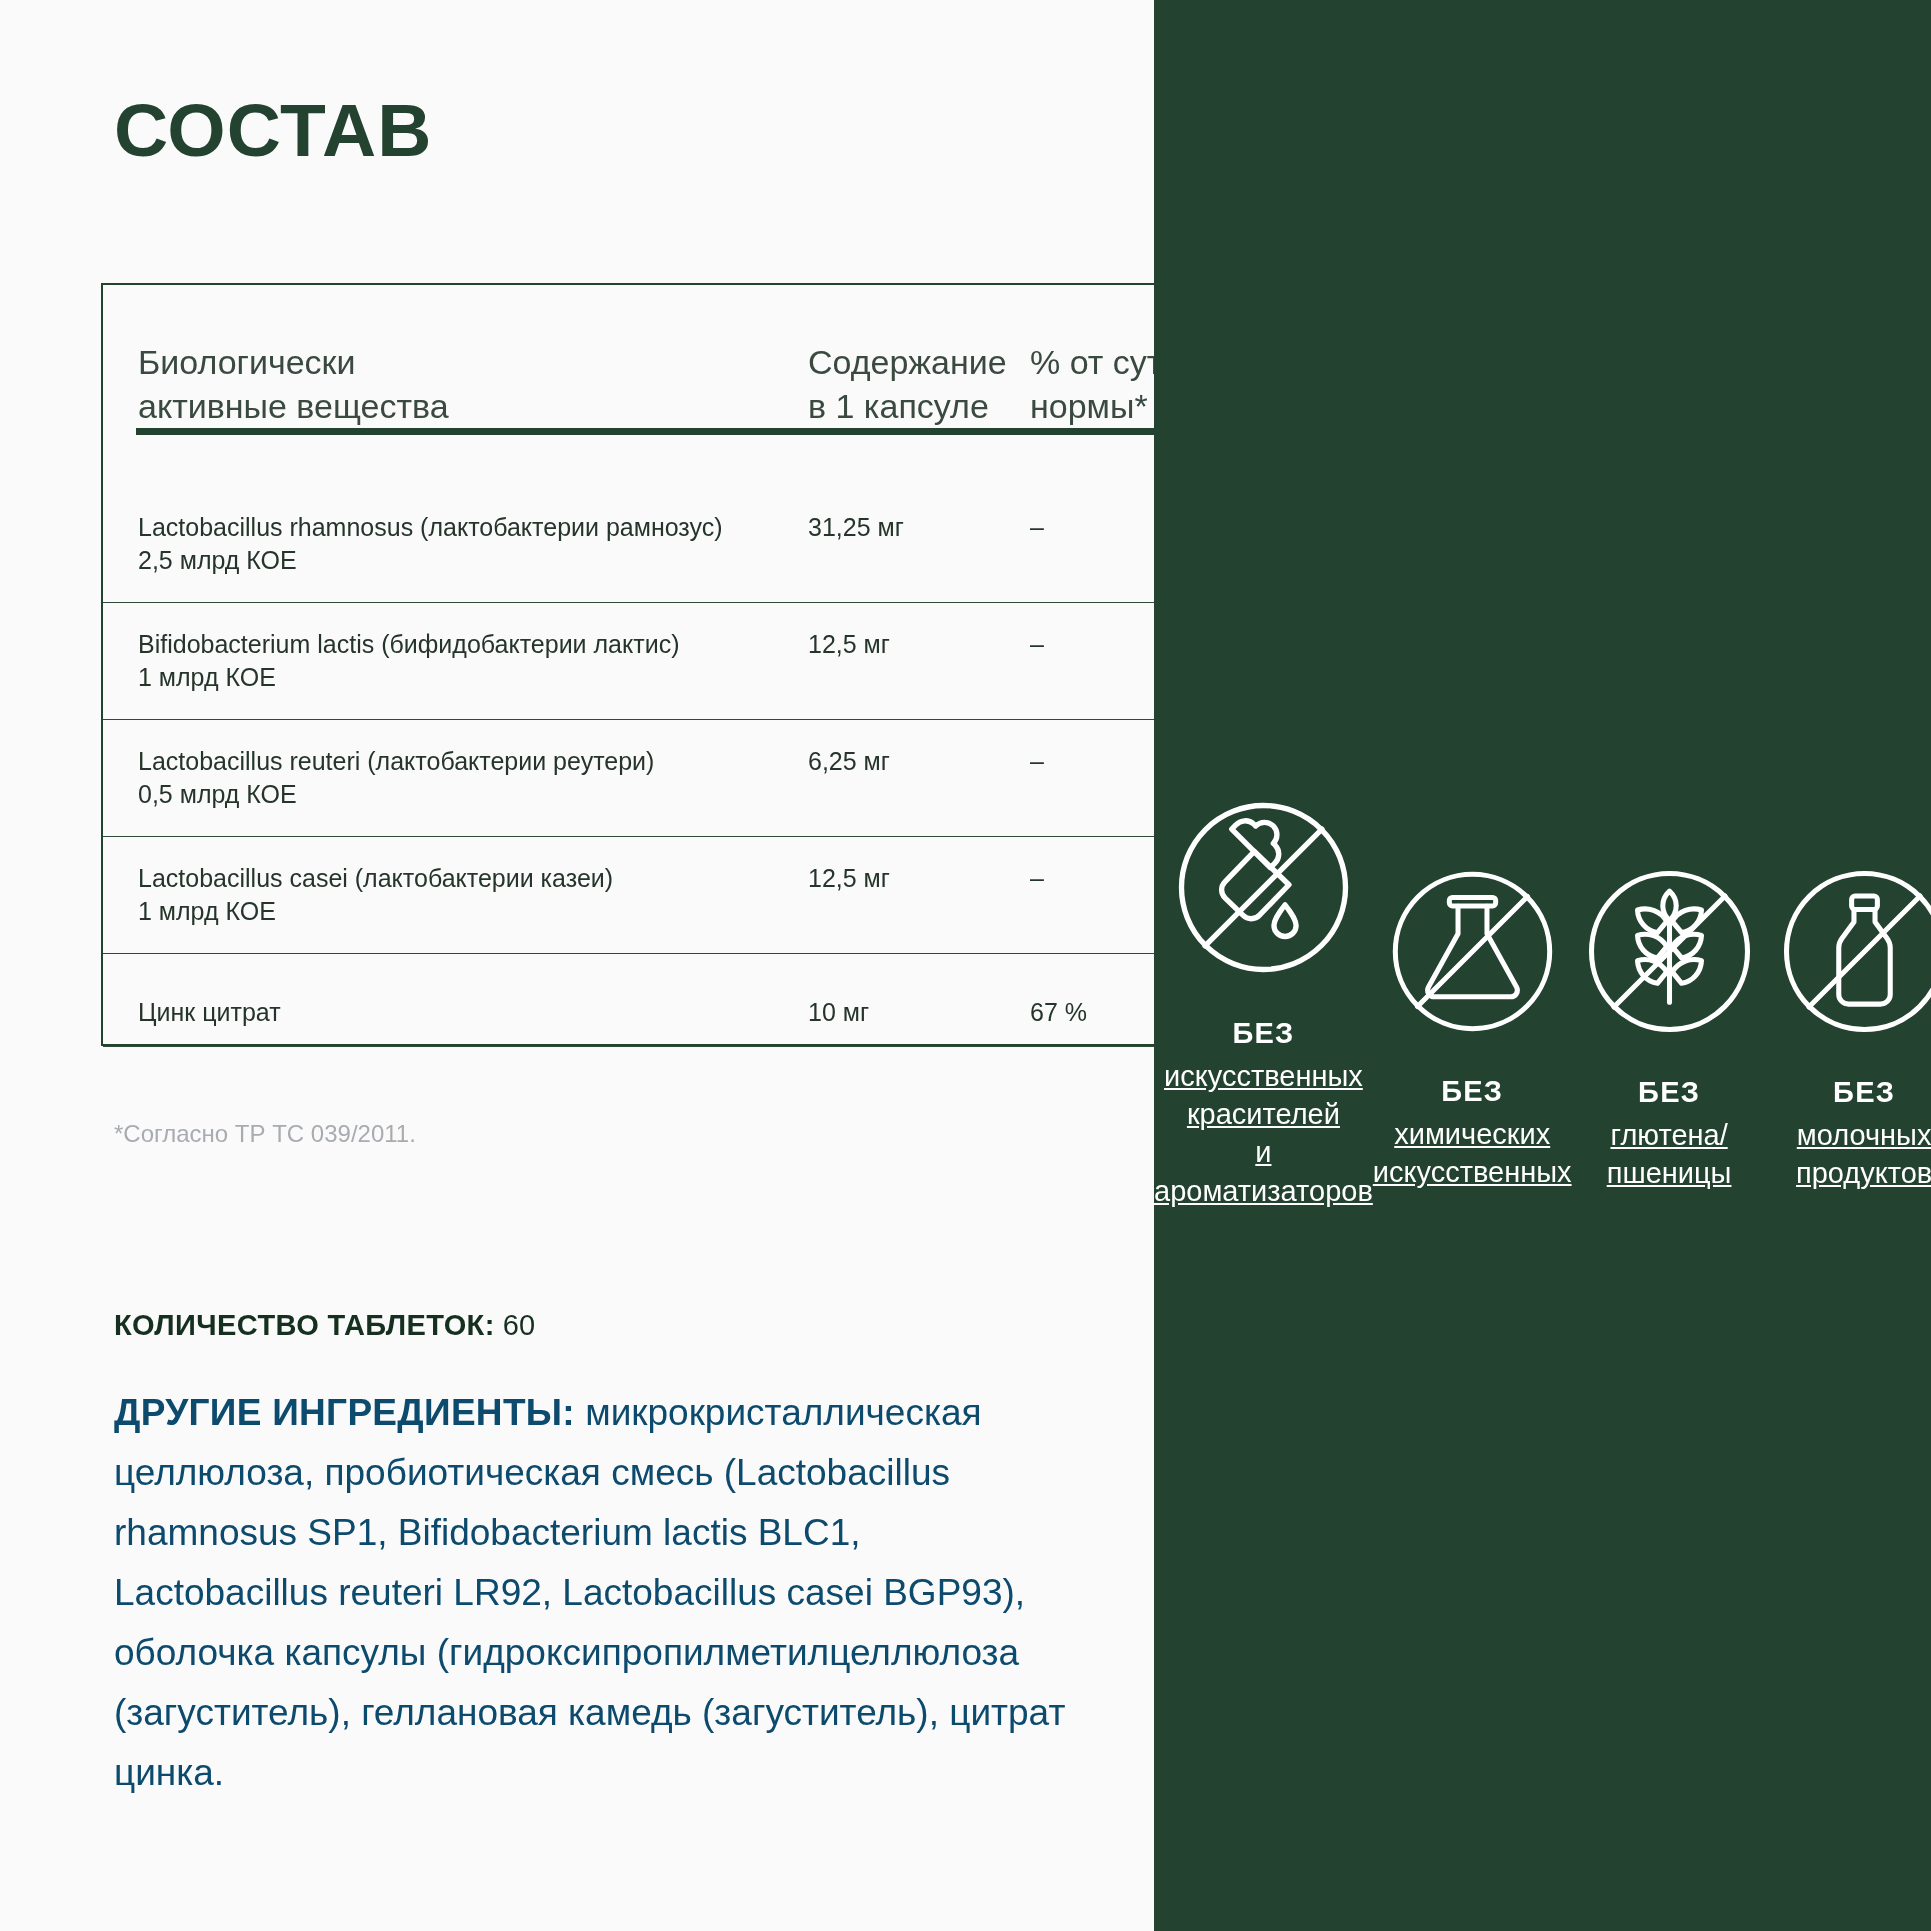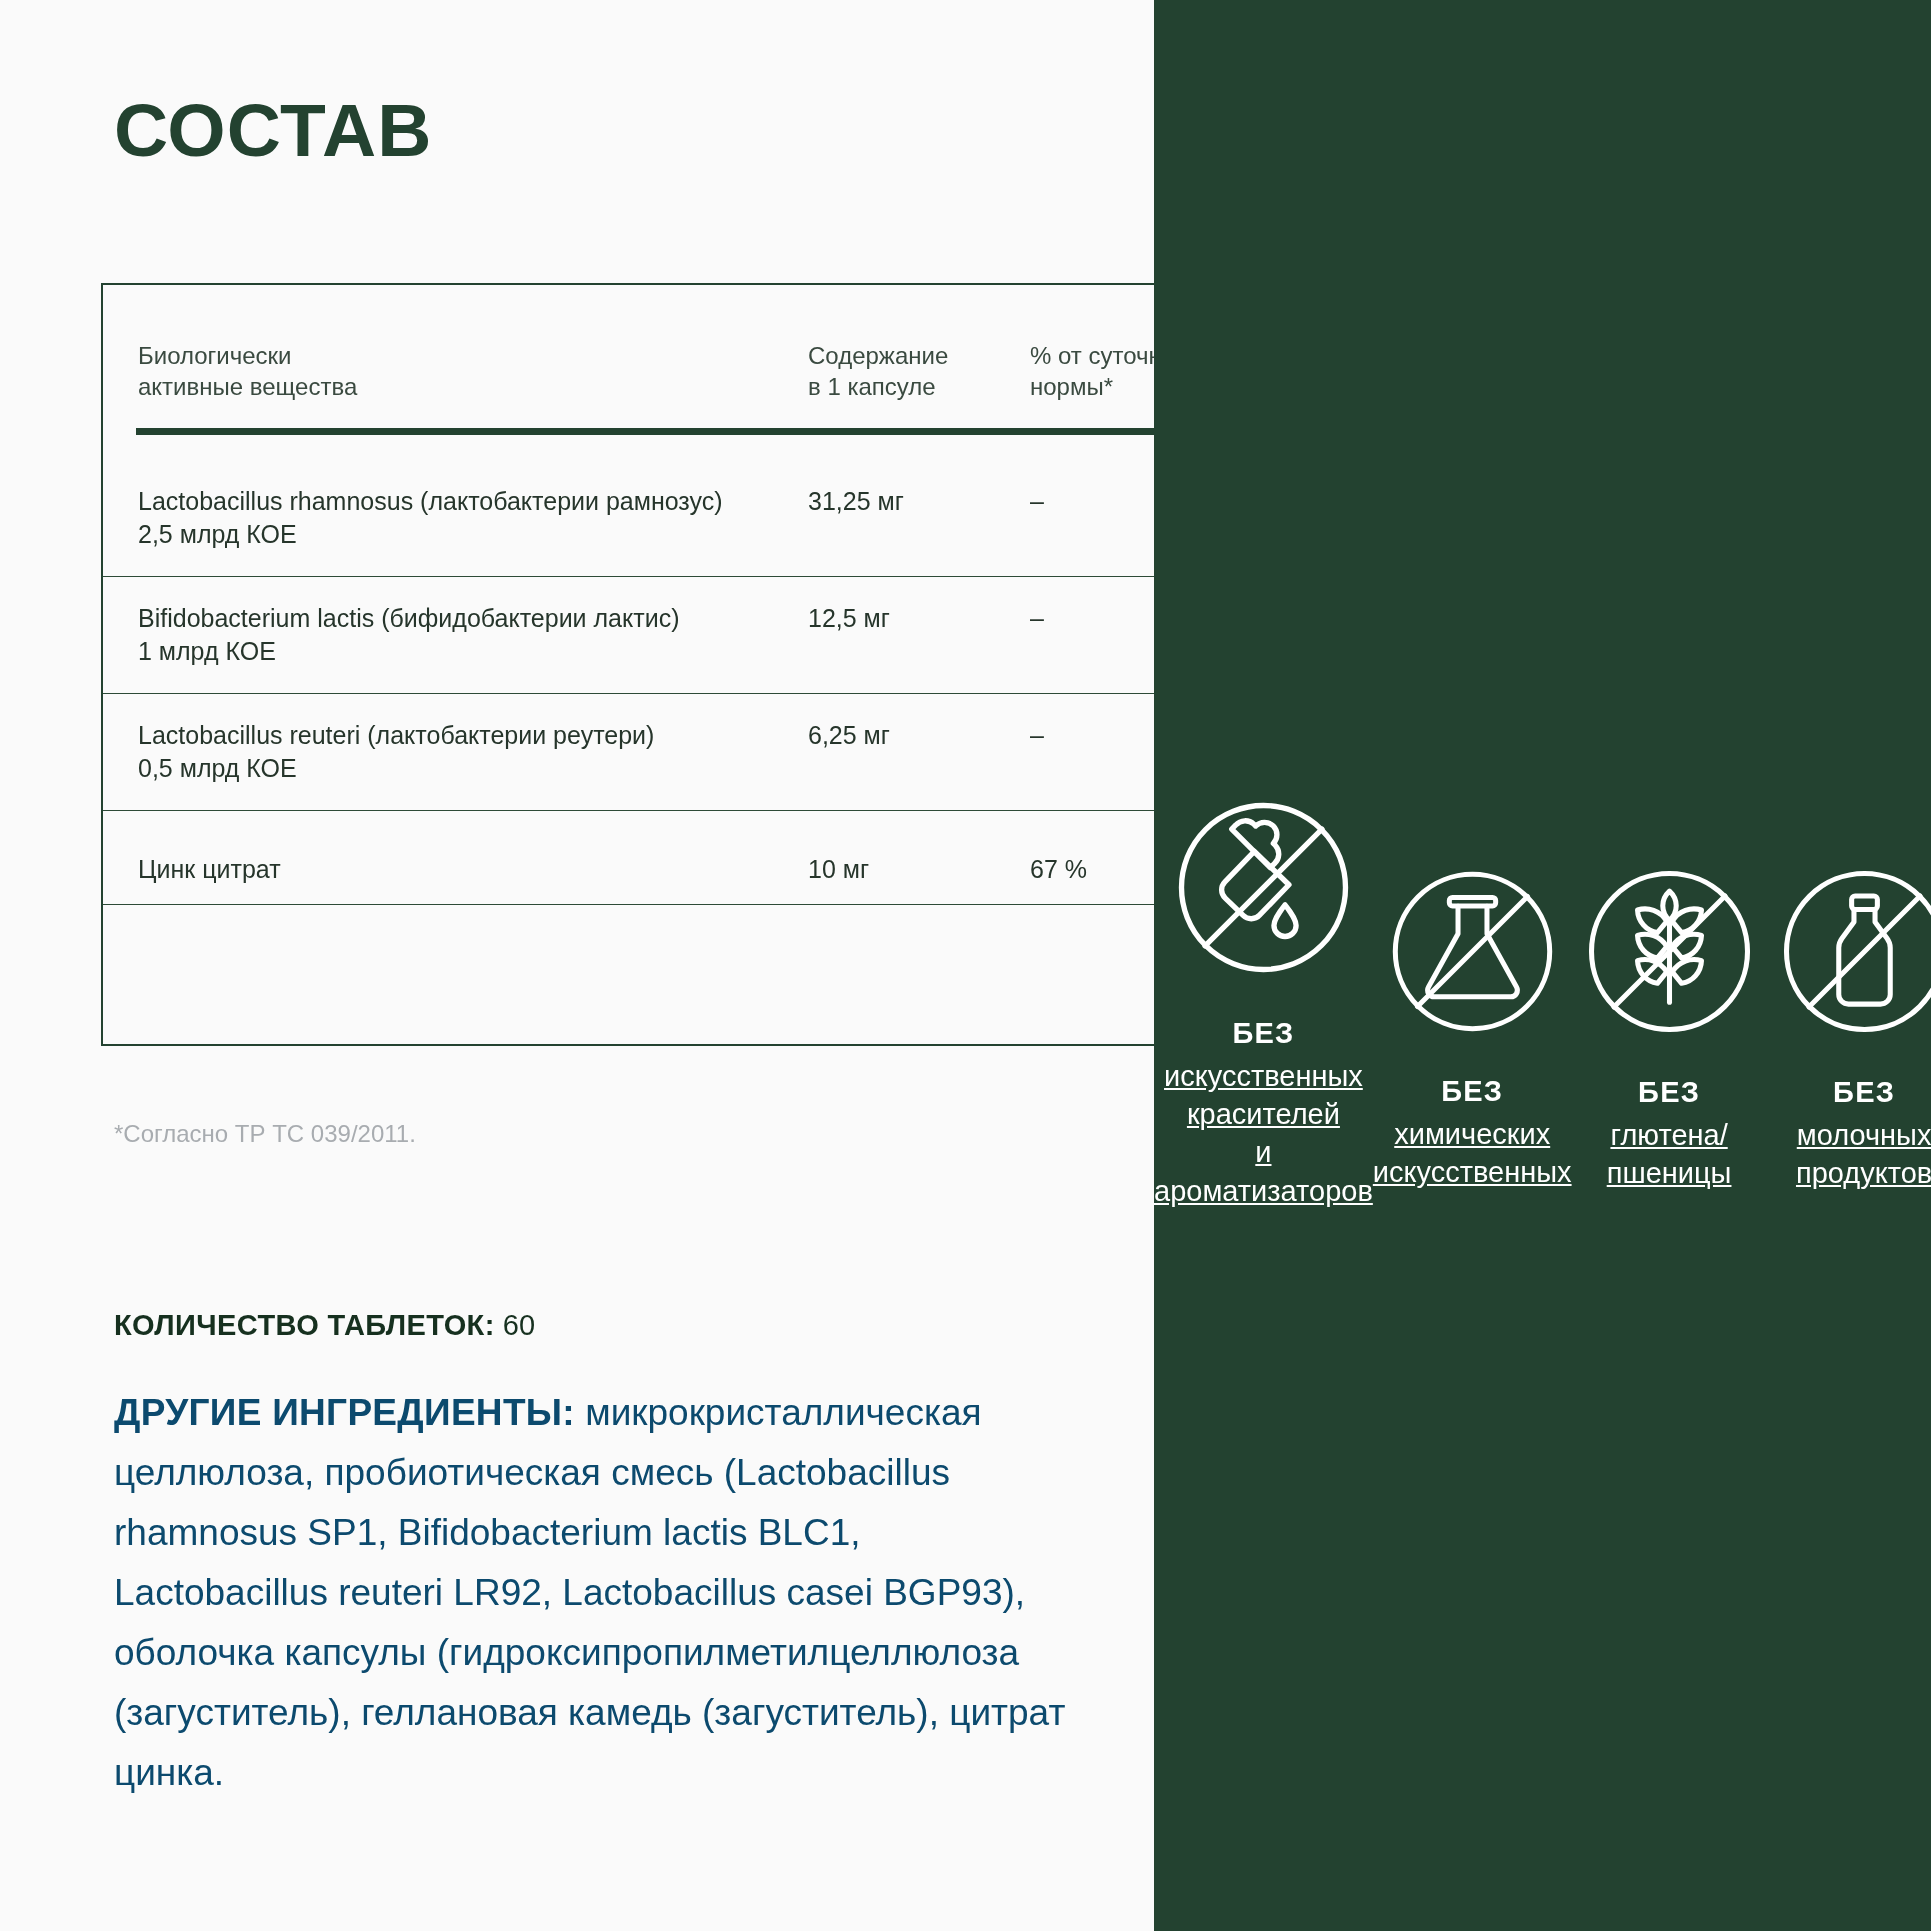--- a/index.html
+++ b/index.html
@@ -27,21 +27,21 @@
     width:1159px; height:763px;
     border:2.9px solid #234230;
   }
   .tbl { width:100%; border-collapse:collapse; table-layout:fixed; }
   .tbl col.c1 { width:705px; }
   .tbl col.c2 { width:222px; }
   .tbl col.c3 { width:229px; }
 
   .tbl th {
     text-align:left; vertical-align:top;
-    font-weight:400; font-size:24px; color:#3a4a40;
+    font-weight:400; font-size:34px; color:#3a4a40;
     line-height:1.28; padding:56px 0 0 0;
   }
   .thead-row th:first-child { padding-left:35px; }
   .hdr-rule {
     position:absolute; left:33px; top:143px;
     width:1091px; height:6.8px; background:#234230;
   }
   .tbl td {
     font-size:25px; color:#26352b; vertical-align:top;
     line-height:1.32; padding:25px 0 25px 0;
@@ -148,20 +148,28 @@
           <tr>
             <td>
               <span>Lactobacillus reuteri (лактобактерии реутери)</span>
               <span class="sub">0,5 млрд КОЕ</span>
             </td>
             <td class="num">6,25 мг</td>
             <td class="num">–</td>
           </tr>
           <tr>
             <td>
+              <span>Lactobacillus casei (лактобактерии казеи)</span>
+              <span class="sub">1 млрд КОЕ</span>
+            </td>
+            <td class="num">12,5 мг</td>
+            <td class="num">–</td>
+          </tr>
+          <tr>
+            <td>
               <span>Цинк цитрат</span>
             </td>
             <td class="num">10 мг</td>
             <td class="num">67 %</td>
           </tr>
         </tbody>
       </table>
     </div>
 
     <div class="footnote">*Согласно ТР ТС 039/2011.</div>

